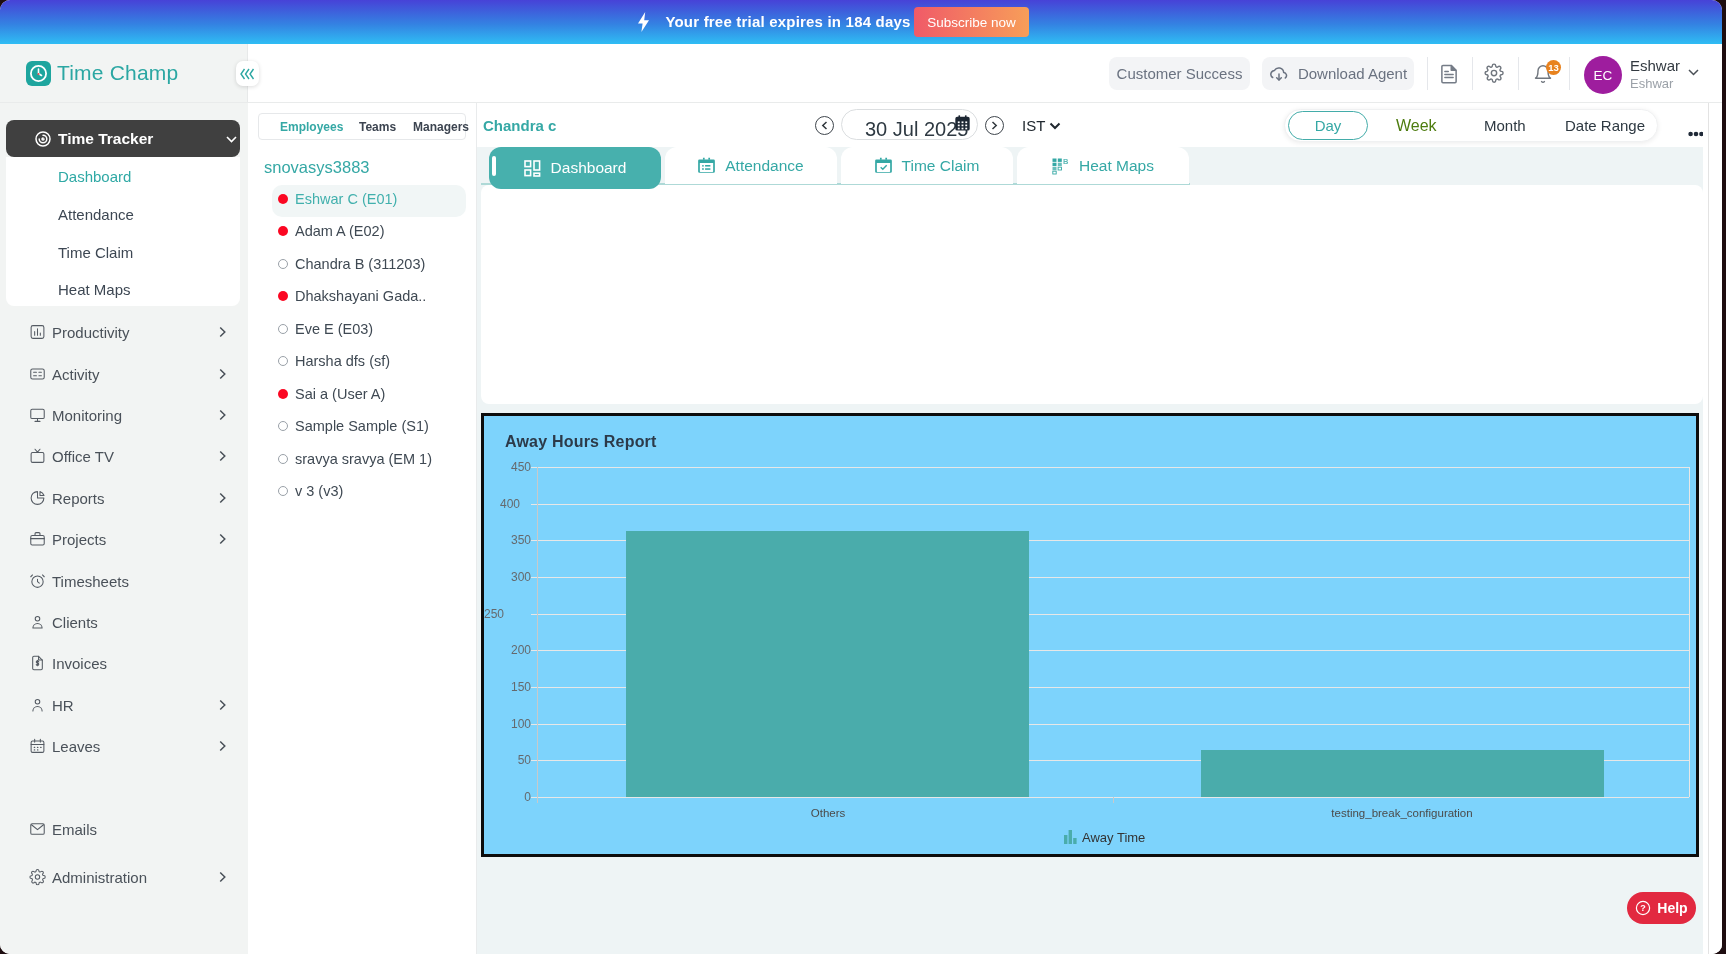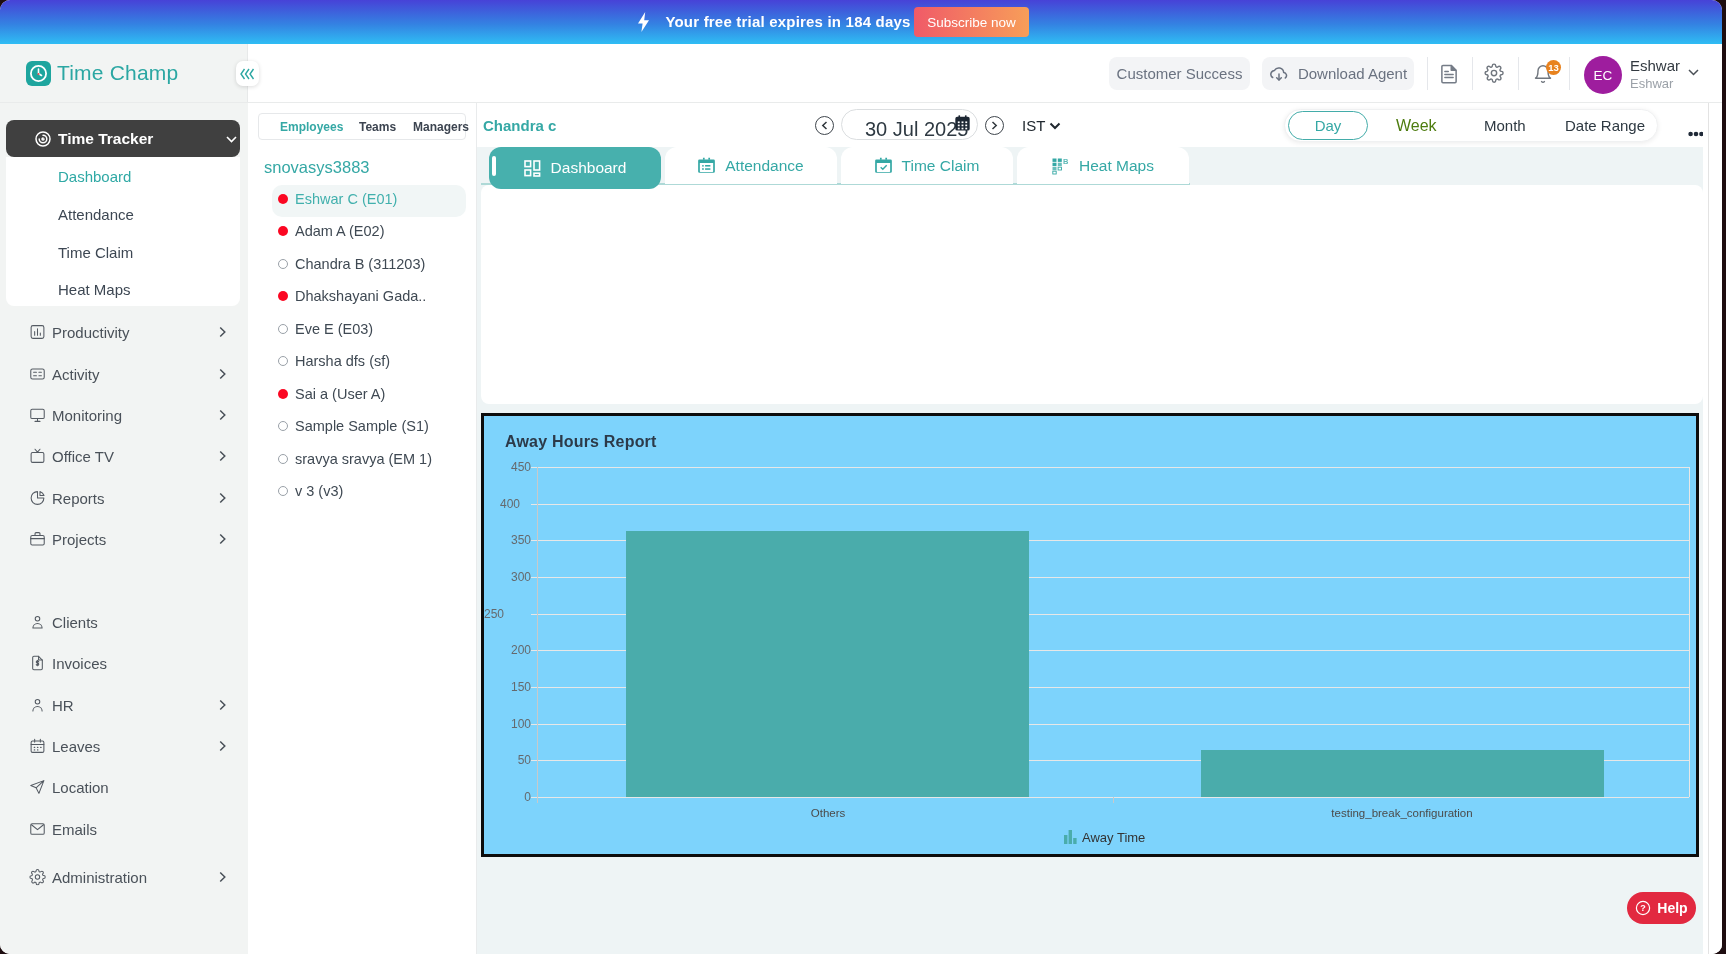--- a/index.html
+++ b/index.html
@@ -193,20 +193,27 @@
     <div class="mitem abs" style="top:415px;">
         <span class="ic"><svg viewBox="0 0 24 24" fill="none" stroke="#555b63" stroke-width="1.5" stroke-linecap="round" stroke-linejoin="round">
             <rect x="2.5" y="7" width="19" height="13.5" rx="2"></rect>
             <path d="M8.5 7 V4.5 a1.5 1.5 0 0 1 1.5 -1.5 h4 a1.5 1.5 0 0 1 1.5 1.5 V7 M2.5 11.5 h19"></path>
           </svg></span>
         <span class="lbl">Projects</span>
         <svg class="chev" width="7" height="11" viewBox="0 0 7 11">
           <path d="M1.2 1 L5.8 5.5 L1.2 10" fill="none" stroke="#4a5159" stroke-width="1.5"></path>
         </svg>
       </div>
+    <div class="mitem abs" style="top:457px;">
+        <span class="ic"><svg viewBox="0 0 24 24" fill="none" stroke="#555b63" stroke-width="1.5" stroke-linecap="round" stroke-linejoin="round">
+            <circle cx="12" cy="13" r="8"></circle>
+            <path d="M12 9.5 V13 L14.5 15 M5 3.5 2.5 6 M19 3.5 21.5 6"></path>
+          </svg></span>
+        <span class="lbl">Timesheets</span>
+      </div>
     <div class="mitem abs" style="top:498px;padding-left:36px;">
         <span class="ic"><svg viewBox="0 0 24 24" fill="none" stroke="#555b63" stroke-width="1.5" stroke-linecap="round" stroke-linejoin="round">
             <circle cx="12" cy="7.5" r="3.2"></circle>
             <path d="M5.5 20.5 a6.5 6.5 0 0 1 13 0 Z"></path>
           </svg></span>
         <span class="lbl">Clients</span>
       </div>
     <div class="mitem abs" style="top:539px;">
         <span class="ic"><svg viewBox="0 0 24 24" fill="none" stroke="#555b63" stroke-width="1.5" stroke-linecap="round" stroke-linejoin="round">
             <path d="M13.5 2.5 H7 a1.8 1.8 0 0 0 -1.8 1.8 v15.4 A1.8 1.8 0 0 0 7 21.5 h10 a1.8 1.8 0 0 0 1.8 -1.8 V7.8 Z"></path>
@@ -228,26 +235,20 @@
     <div class="mitem abs" style="top:622px;">
         <span class="ic"><svg viewBox="0 0 24 24" fill="none" stroke="#555b63" stroke-width="1.5" stroke-linecap="round" stroke-linejoin="round">
             <rect x="3" y="5" width="18" height="16" rx="2"></rect>
             <path d="M3 10 h18 M8 2.5 V6.5 M16 2.5 V6.5"></path>
             <path d="M7.5 14 h.5 M12 14 h.5 M16.5 14 h.5 M7.5 17.5 h.5 M12 17.5 h.5" stroke-width="1.8"></path>
           </svg></span>
         <span class="lbl">Leaves</span>
         <svg class="chev" width="7" height="11" viewBox="0 0 7 11">
           <path d="M1.2 1 L5.8 5.5 L1.2 10" fill="none" stroke="#4a5159" stroke-width="1.5"></path>
         </svg>
-      </div>
-    <div class="mitem abs" style="top:663px;">
-        <span class="ic"><svg viewBox="0 0 24 24" fill="none" stroke="#555b63" stroke-width="1.5" stroke-linecap="round" stroke-linejoin="round">
-            <path d="M21 3 L10 13.2 M21 3 L14 21 L10 13.2 L2.5 9.8 Z"></path>
-          </svg></span>
-        <span class="lbl">Location</span>
       </div>
     <div class="mitem abs" style="top:705px;">
         <span class="ic"><svg viewBox="0 0 24 24" fill="none" stroke="#555b63" stroke-width="1.5" stroke-linecap="round" stroke-linejoin="round">
             <rect x="2.5" y="4.5" width="19" height="15" rx="2"></rect>
             <path d="M3.5 6 L12 13 L20.5 6"></path>
           </svg></span>
         <span class="lbl">Emails</span>
       </div>
     <div class="mitem abs" style="top:753px;">
         <span class="ic"><svg viewBox="0 0 24 24" fill="none" stroke="#555b63" stroke-width="1.5" stroke-linecap="round" stroke-linejoin="round">

